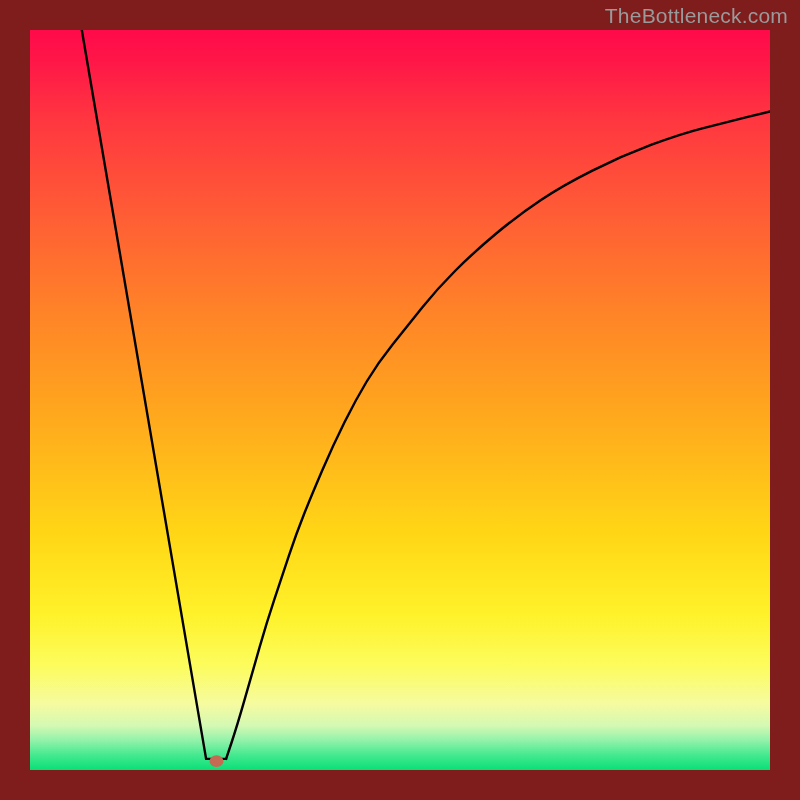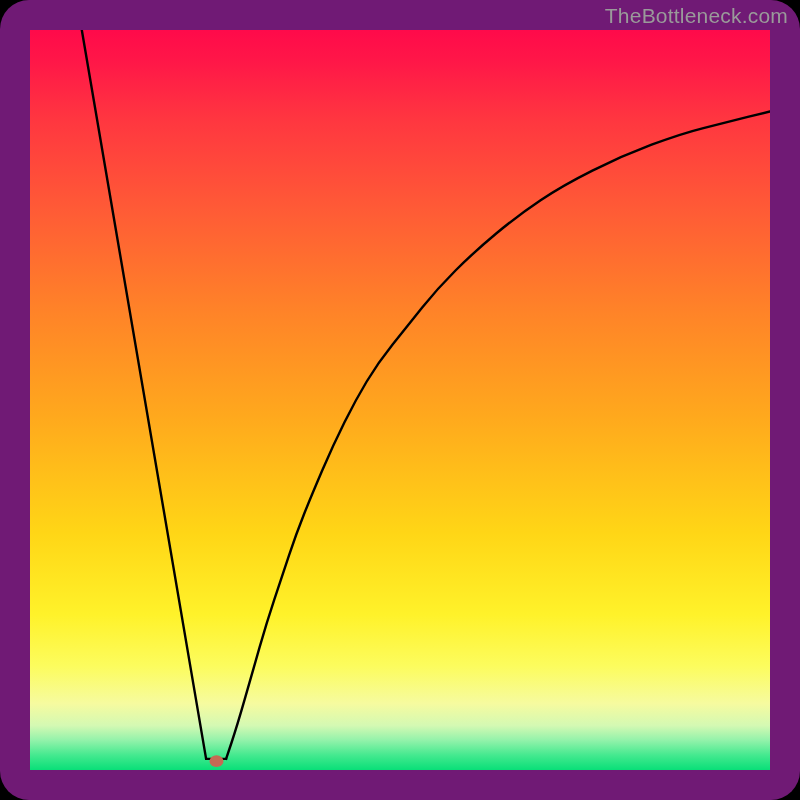--- a/index.html
+++ b/index.html
@@ -10,22 +10,21 @@
     background: #000;
     overflow: hidden;
     font-family: Arial, Helvetica, sans-serif;
   }
   .frame {
     position: absolute;
     top: 0;
     left: 0;
     width: 800px;
     height: 800px;
-    background: #701a75;
-    border-radius: 29px;
+    background: #7f1d1d;
   }
   .plot-area {
     position: absolute;
     top: 30px;
     left: 30px;
     width: 740px;
     height: 740px;
     overflow: hidden;
   }
   .gradient-bg {

